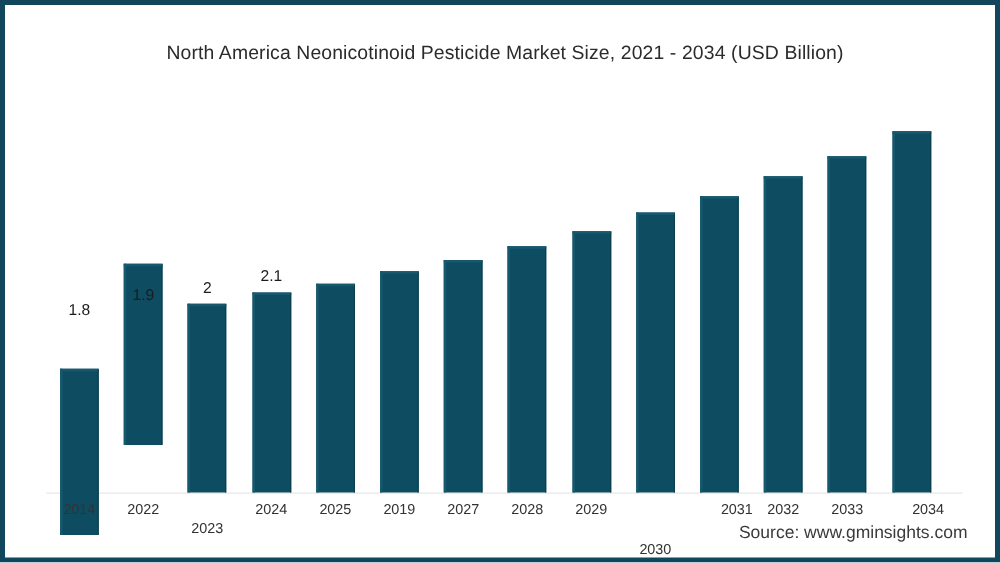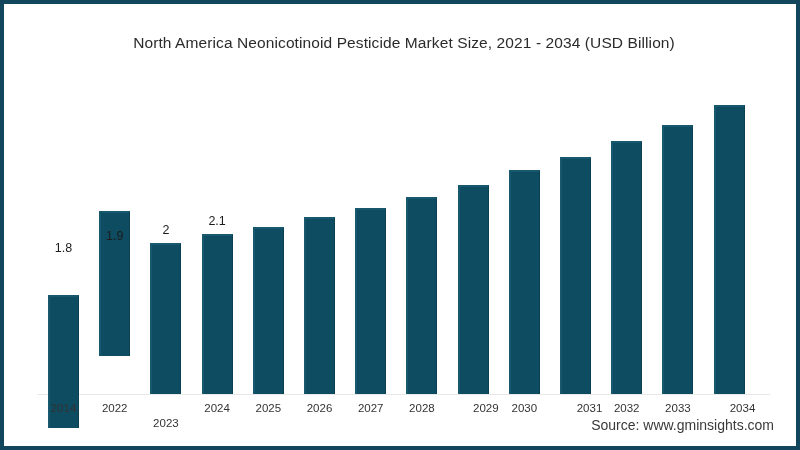--- a/index.html
+++ b/index.html
@@ -144,25 +144,25 @@
       <div class="bar-group" style="left: 709.6px; top: 101px; height: 289px;">
         <div class="bar" style="height: 289px; background: rgb(14, 76, 98); border-left-color: rgb(23, 88, 111); border-top-color: rgb(23, 88, 111);"></div>
       </div>
     </div>
   <div id="ticks-layer">
       <div class="tick-label" style="left: 34px;">2014</div>
       <div class="tick-label" style="left: 85.2px;">2022</div>
       <div class="tick-label" style="left: 136.4px; margin-top: 15px;">2023</div>
       <div class="tick-label" style="left: 187.6px;">2024</div>
       <div class="tick-label" style="left: 238.8px;">2025</div>
-      <div class="tick-label" style="left: 290px;">2026</div>
+      <div class="tick-label" style="left: 290px;">2019</div>
       <div class="tick-label" style="left: 341.2px;">2027</div>
       <div class="tick-label" style="left: 392.4px;">2028</div>
-      <div class="tick-label" style="left: 443.6px; text-align: right;">2029</div>
-      <div class="tick-label" style="left: 494.8px;">2030</div>
+      <div class="tick-label" style="left: 443.6px;">2029</div>
+      <div class="tick-label" style="left: 494.8px; margin-top: 32px;">2030</div>
       <div class="tick-label" style="left: 560px;">2031</div>
       <div class="tick-label" style="left: 597.2px;">2032</div>
       <div class="tick-label" style="left: 648.4px;">2033</div>
       <div class="tick-label" style="left: 713px;">2034</div>
     </div>
 
   <div id="source-note">Source: www.gminsights.com</div>
 
 </div>
 

